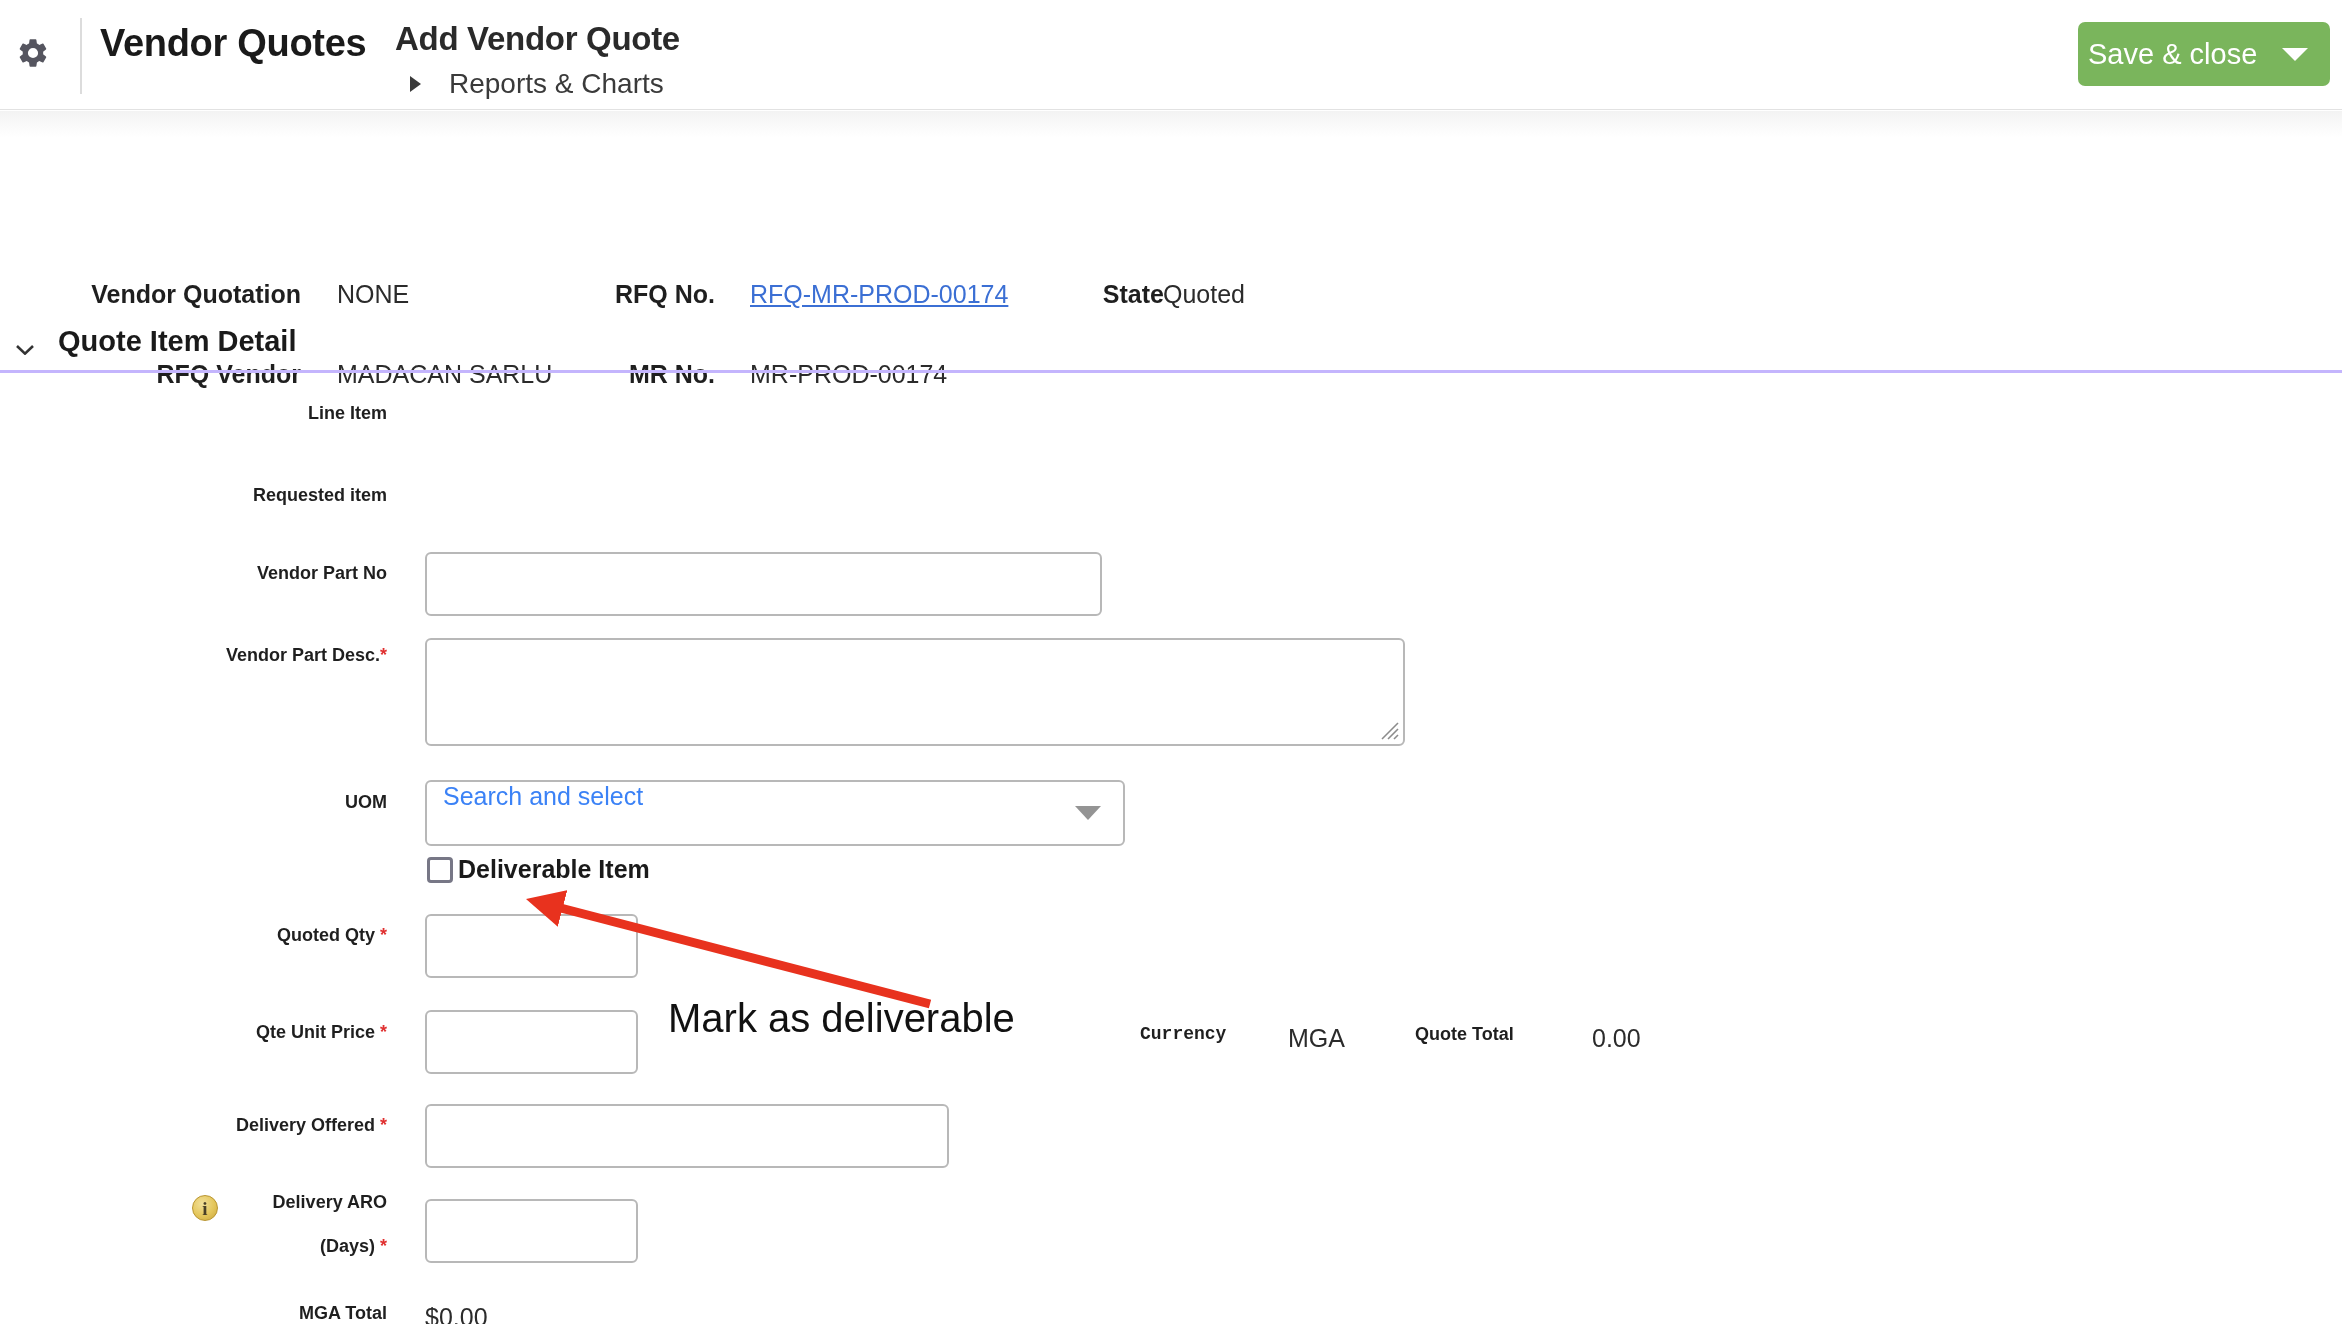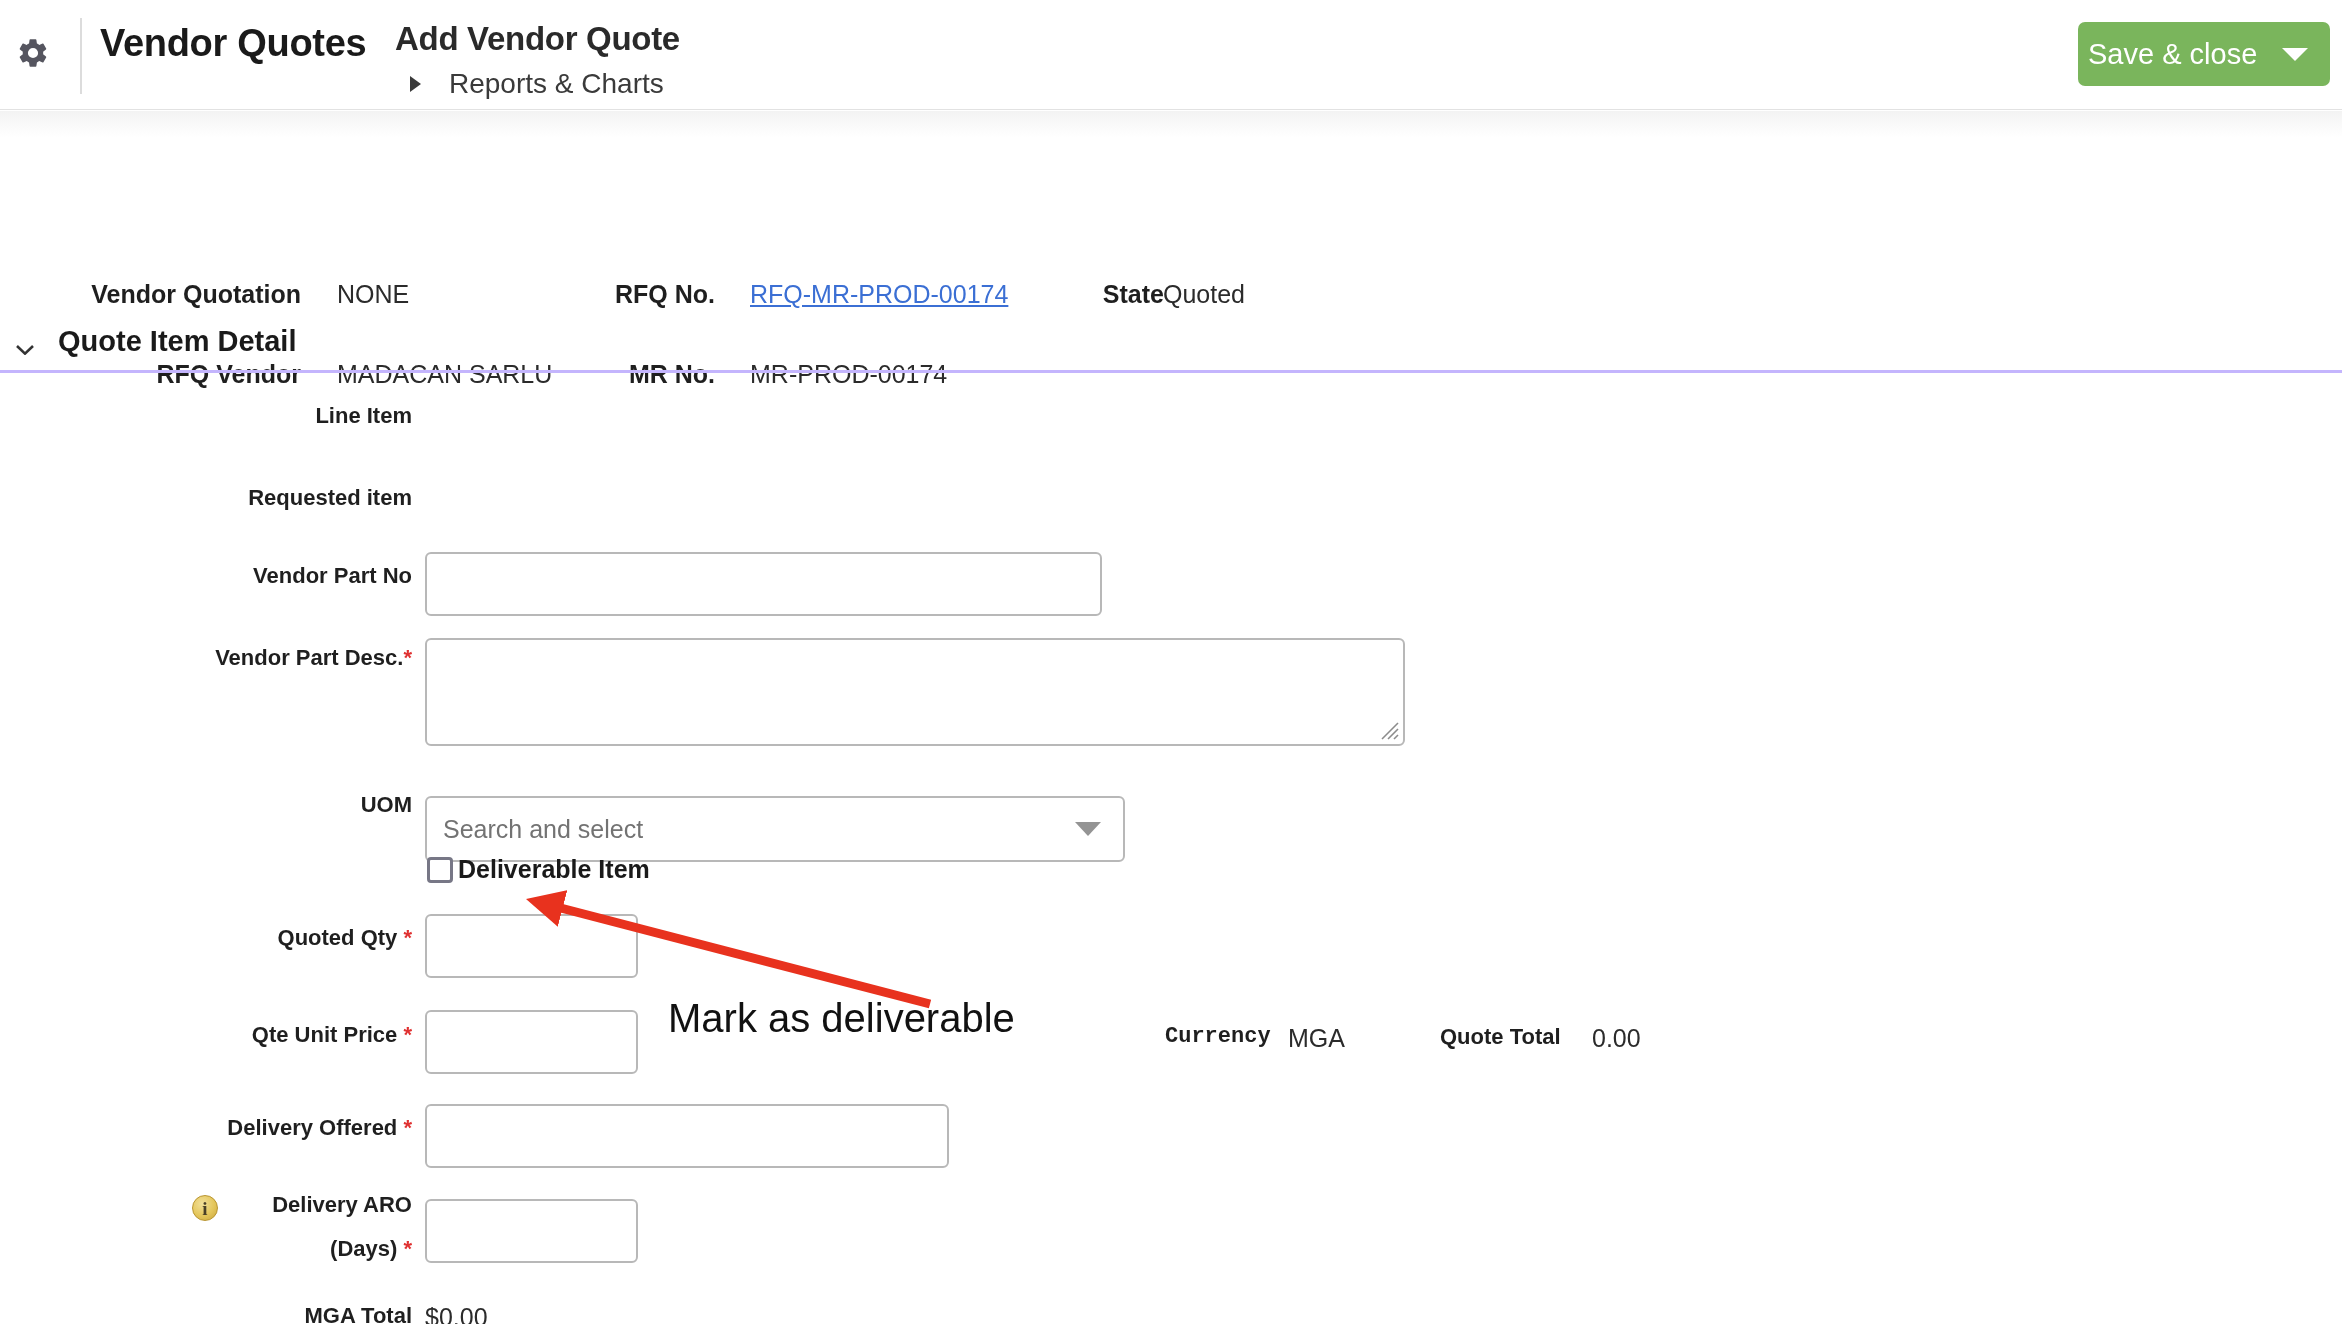--- a/index.html
+++ b/index.html
@@ -105,34 +105,34 @@
   }
   .chev-down svg { width: 18px; height: 10px; stroke: #333; fill: none; stroke-width: 2.6; }
   .section-title {
     position: absolute; left: 58px; top: 0px;
     font-size: 29px; font-weight: 700; color: #1a1a1a;
     white-space: nowrap;
   }
 
   
   .flabel {
-    position: absolute; font-size: 22px; font-weight: 700;
-    color: #1f1f1f; white-space: nowrap; text-align: right; margin-left: 25px;
+    position: absolute; font-size: 18px; font-weight: 700;
+    color: #1f1f1f; white-space: nowrap; text-align: right;
   }
   .req { color: #e03131; font-weight: 700; }
   .finput {
     position: absolute;
     background: #ffffff;
     border: 2px solid #b8b8b8;
     border-radius: 6px;
   }
   .finput.placeholder-txt {
-    display: flex; align-items: center;
+    display: flex; 
     padding-left: 16px;
-    font-size: 25px; color: #737373; margin-top: 16px;
+    font-size: 25px; color: #3b82f6;
   }
   .dropdown-caret {
     position: absolute; right: 22px; top: 50%;
     margin-top: -7px;
     width: 0; height: 0;
     border-top: 14px solid #949494;
     border-left: 13px solid transparent;
     border-right: 13px solid transparent;
   }
   .resize-grip {

